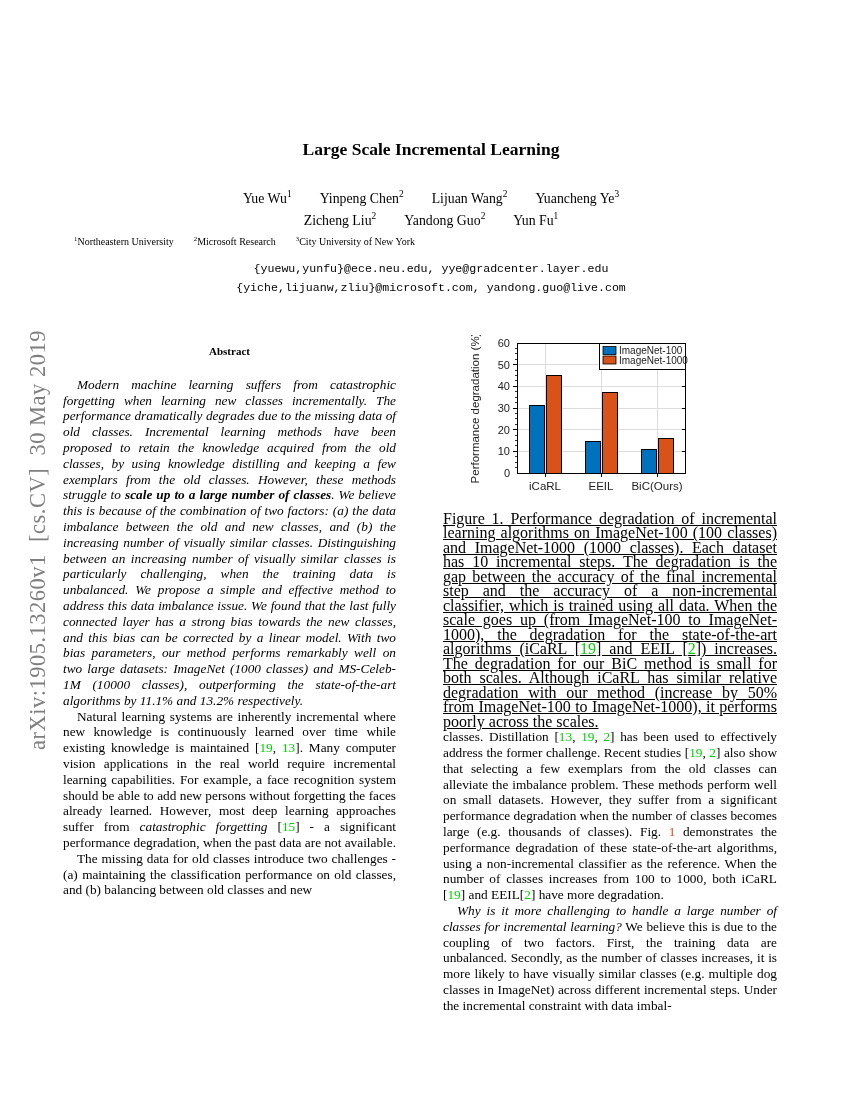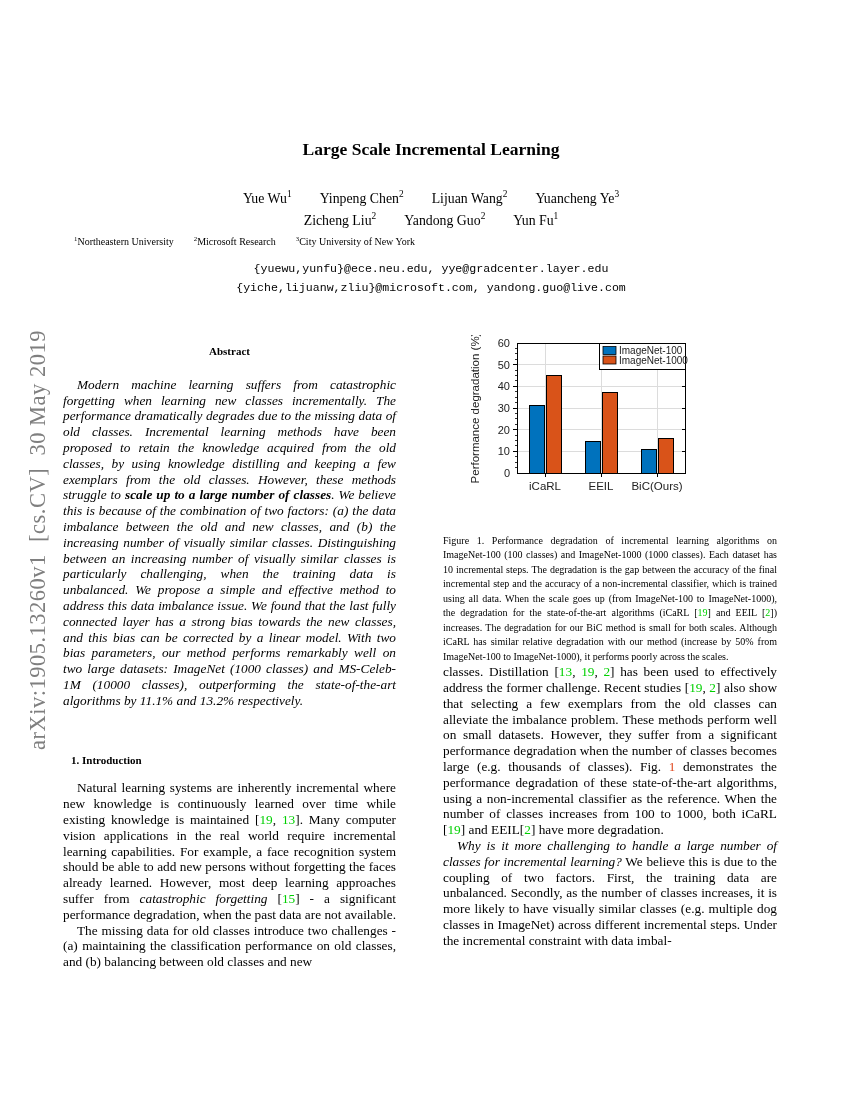--- a/index.html
+++ b/index.html
@@ -18,21 +18,21 @@
   .col-left{left:63px;top:336px;width:333px;}
   .col-right{left:443px;top:335px;width:334px;}
   .sec-h{font-size:11px;font-weight:bold;margin:8px;}
   .abstract-h{text-align:center;margin-bottom:17px;}
   .intro-h{text-align:left;margin-top:44px;margin-bottom:12px;}
   .abstract-text{font-style:italic;}
   .indent{text-indent:14px;}
   .rb{font-weight:bold;}
   .ri{font-style:italic;}
   .figure-wrap{margin-left:24px;width:312px;text-align:left;}
-  .caption{font-size:10px;line-height:14.5px;margin-top:23px;text-align:justify;}
+  .caption{font-size:16px;line-height:14.5px;margin-top:1px;text-align:justify;text-decoration:underline;}
   .body-start{}
   svg text{font-family:"Liberation Sans",sans-serif;fill:#222;}
 </style>
 </head>
 <body>
 
 <div class="page">
 
   <div class="watermark" style="color: rgb(127, 127, 127);">arXiv:1905.13260v1  [cs.CV]  30 May 2019</div>
 
@@ -56,21 +56,20 @@
       </div>
     <div class="emails">
       <div>{yuewu,yunfu}@ece.neu.edu, yye@gradcenter.layer.edu</div>
       <div>{yiche,lijuanw,zliu}@microsoft.com, yandong.guo@live.com</div>
     </div>
   </div>
 
   <div class="col col-left">
     <div class="sec-h abstract-h">Abstract</div>
     <div class="abstract-text indent"><span>Modern machine learning suffers from catastrophic forgetting when learning new classes incrementally. The performance dramatically degrades due to the missing data of old classes. Incremental learning methods have been proposed to retain the knowledge acquired from the old classes, by using knowledge distilling and keeping a few exemplars from the old classes. However, these methods struggle to </span><span class="rb">scale up to a large number of classes</span><span>. We believe this is because of the combination of two factors: (a) the data imbalance between the old and new classes, and (b) the increasing number of visually similar classes. Distinguishing between an increasing number of visually similar classes is particularly challenging, when the training data is unbalanced. We propose a simple and effective method to address this data imbalance issue. We found that the last fully connected layer has a strong bias towards the new classes, and this bias can be corrected by a linear model. With two bias parameters, our method performs remarkably well on two large datasets: ImageNet (1000 classes) and MS-Celeb-1M (10000 classes), outperforming the state-of-the-art algorithms by 11.1% and 13.2% respectively.</span></div>
-    <div class="sec-h intro-h">1. Introduction</div>
     <div class="indent"><span>Natural learning systems are inherently incremental where new knowledge is continuously learned over time while existing knowledge is maintained  [</span><span style="color: rgb(0, 208, 0);">19</span><span>, </span><span style="color: rgb(0, 208, 0);">13</span><span>]. Many computer vision applications in the real world require incremental learning capabilities. For example, a face recognition system should be able to add new persons without forgetting the faces already learned. However, most deep learning approaches suffer from </span><span class="ri">catastrophic forgetting</span><span>  [</span><span style="color: rgb(0, 208, 0);">15</span><span>] - a significant performance degradation, when the past data are not available.</span></div>
     <div class="indent"><span>The missing data for old classes introduce two challenges - (a) maintaining the classification performance on old classes, and (b) balancing between old classes and new</span></div>
   </div>
 
   <div class="col col-right">
     <div class="figure-wrap">
       <div id="figure-chart"><svg width="312" height="172" viewBox="0 0 312 172">
             <rect x="50" y="8" width="168" height="130" fill="#ffffff"></rect>
             <line x1="50" y1="116.33333333333334" x2="218" y2="116.33333333333334" stroke="#dcdcdc" stroke-width="1" shape-rendering="crispEdges"></line>
             <line x1="50" y1="94.66666666666667" x2="218" y2="94.66666666666667" stroke="#dcdcdc" stroke-width="1" shape-rendering="crispEdges"></line>

